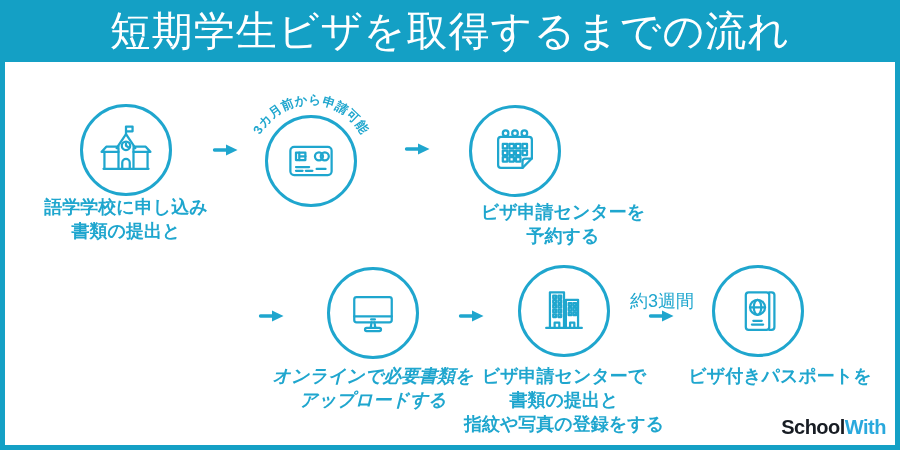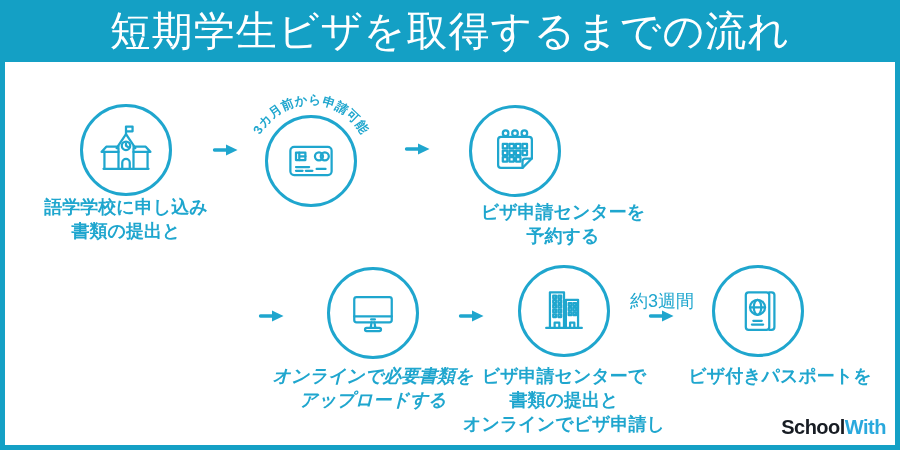--- a/index.html
+++ b/index.html
@@ -183,21 +183,21 @@
         <rect x="42" y="28.5" width="3" height="3"></rect>
       <rect x="37" y="33.5" width="3" height="3"></rect>
         <rect x="42" y="33.5" width="3" height="3"></rect>
       <path d="M22 50 V44.5 H27 V50"></path>
       <path d="M38.5 50 V44.5 H43 V50"></path>
     </svg>
   </div>
   <div class="label" style="left:564px;top:364px;">
     <div>ビザ申請センターで</div>
     <div>書類の提出と</div>
-    <div>オンラインでビザ申請し</div>
+    <div>指紋や写真の登録をする</div>
   </div>
 
   <div class="note" style="left:662px;top:289px;">約3週間</div>
   <div class="arrow" style="left:662px;top:316px;">
     <svg viewBox="0 0 27 16">
       <path class="shaft" d="M2 8 H15"></path>
         <path class="head" d="M13.5 2.5 L25 8 L13.5 13.5 Z"></path>
     </svg>
   </div>
 

